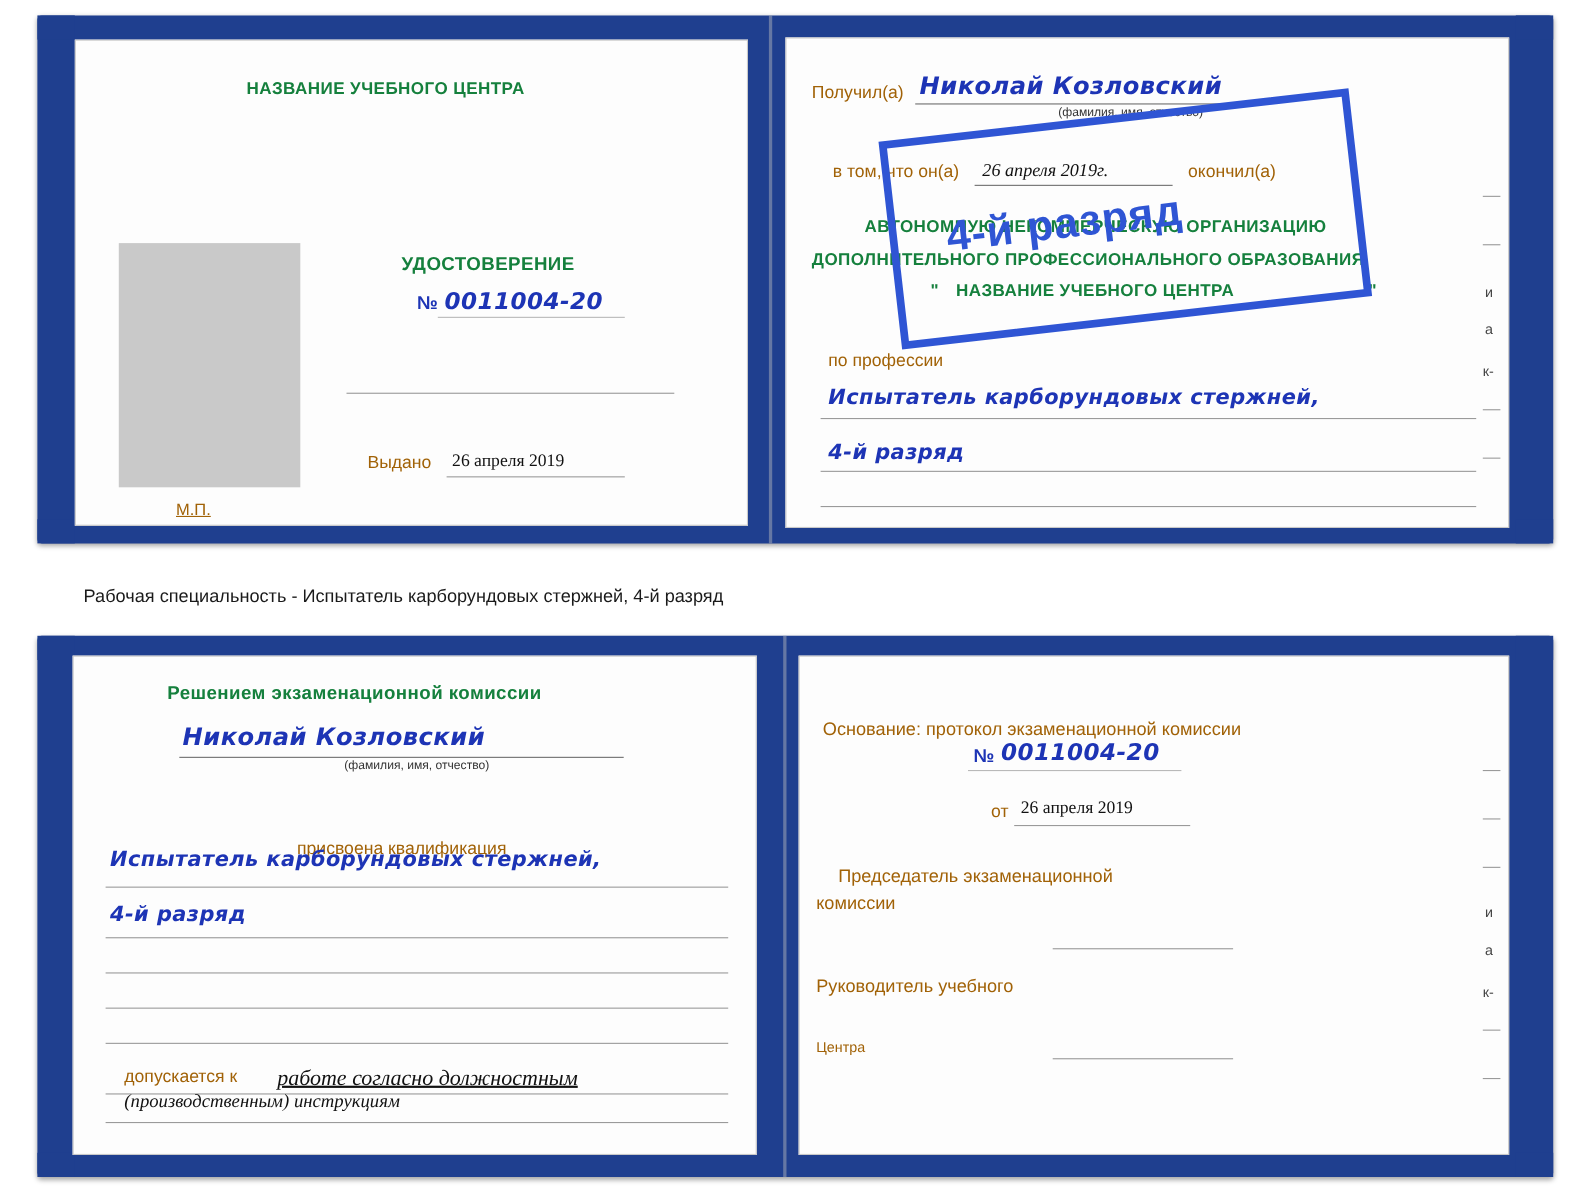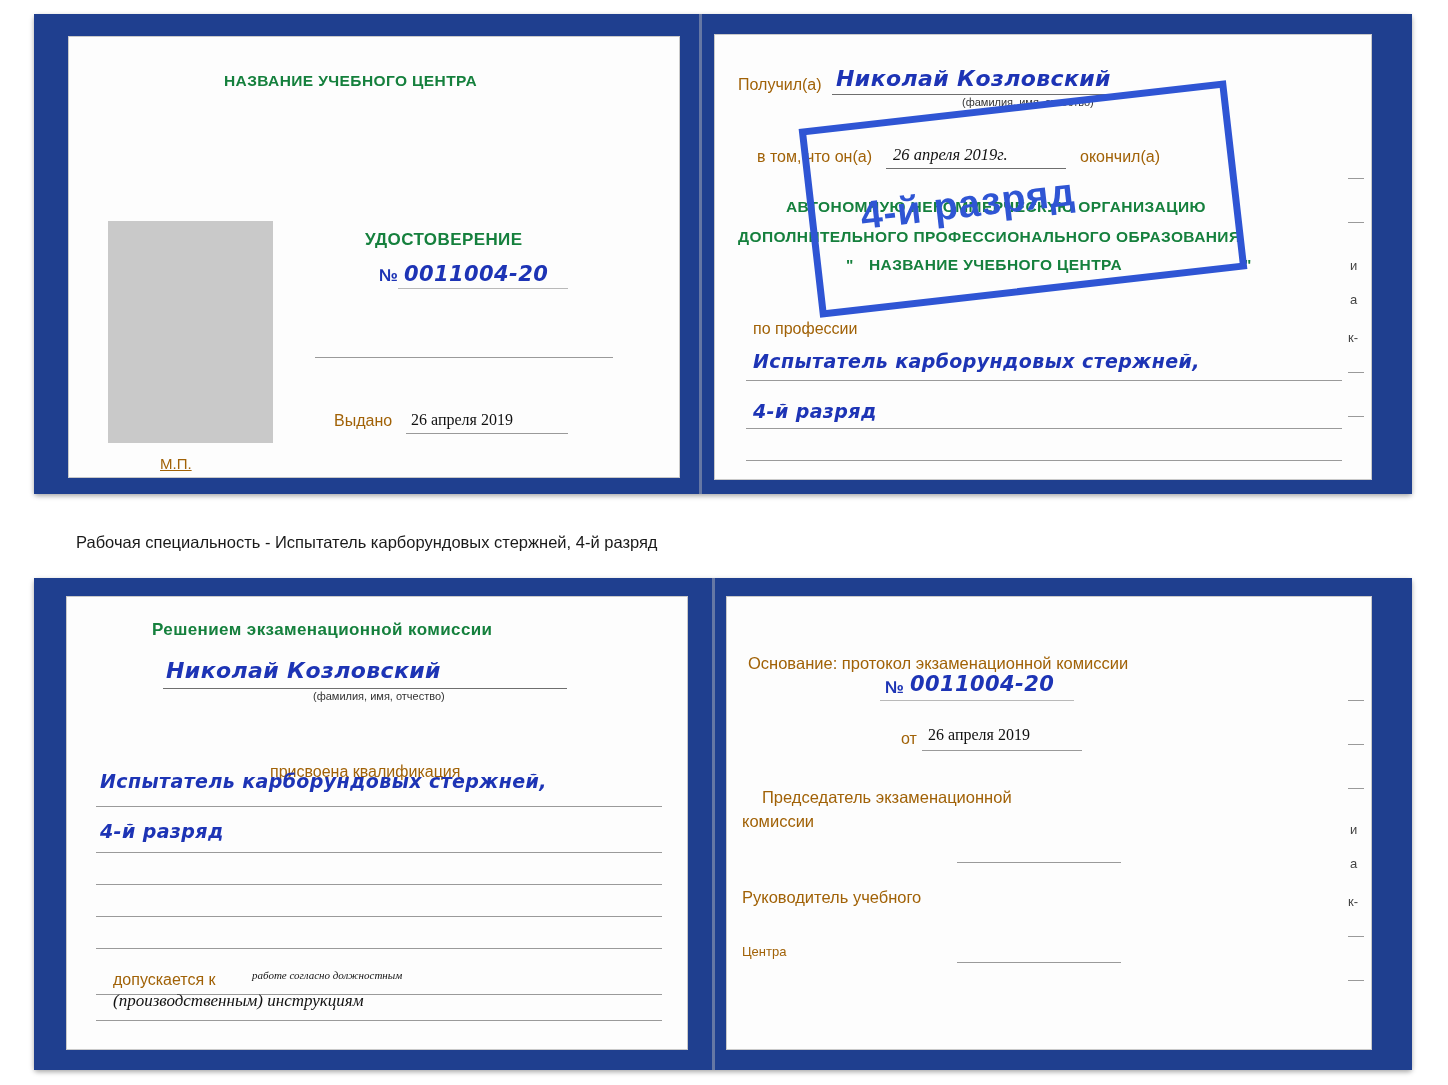--- a/index.html
+++ b/index.html
@@ -241,21 +241,21 @@
 
 <div class="t hand hand-md" style="left:100px;top:770px;">Испытатель карборундовых стержней,</div>
 <div class="rule" style="left:96px;top:806px;width:566px;"></div>
 <div class="t hand hand-md" style="left:100px;top:820px;">4-й разряд</div>
 <div class="rule" style="left:96px;top:852px;width:566px;"></div>
 <div class="rule" style="left:96px;top:884px;width:566px;"></div>
 <div class="rule" style="left:96px;top:916px;width:566px;"></div>
 <div class="rule" style="left:96px;top:948px;width:566px;"></div>
 
 <div class="t lbl" style="left:113px;top:971px;font-size:16px;">допускается к</div>
-<div class="t typeit" style="left:252px;top:969px;font-size:11px;">работе согласно должностным</div>
+<div class="t typeit" style="left:252px;top:969px;font-size:20px;text-decoration:underline;">работе согласно должностным</div>
 <div class="rule" style="left:96px;top:994px;width:566px;"></div>
 <div class="t typeit" style="left:113px;top:991px;font-size:17px;">(производственным) инструкциям</div>
 <div class="rule" style="left:96px;top:1020px;width:566px;"></div>
 
 <div class="t lbl" style="left:748px;top:622px;font-size:16.5px;margin-top:32px;">Основание: протокол экзаменационной комиссии</div>
 
 <div class="t" style="left:885px;top:678px;font-size:17px;font-weight:bold;color:#1d34b5;">№</div>
 <div class="t hand hand-lg" style="left:910px;top:672px;">0011004-20</div>
 <div class="rule light" style="left:880px;top:700px;width:194px;"></div>
 

